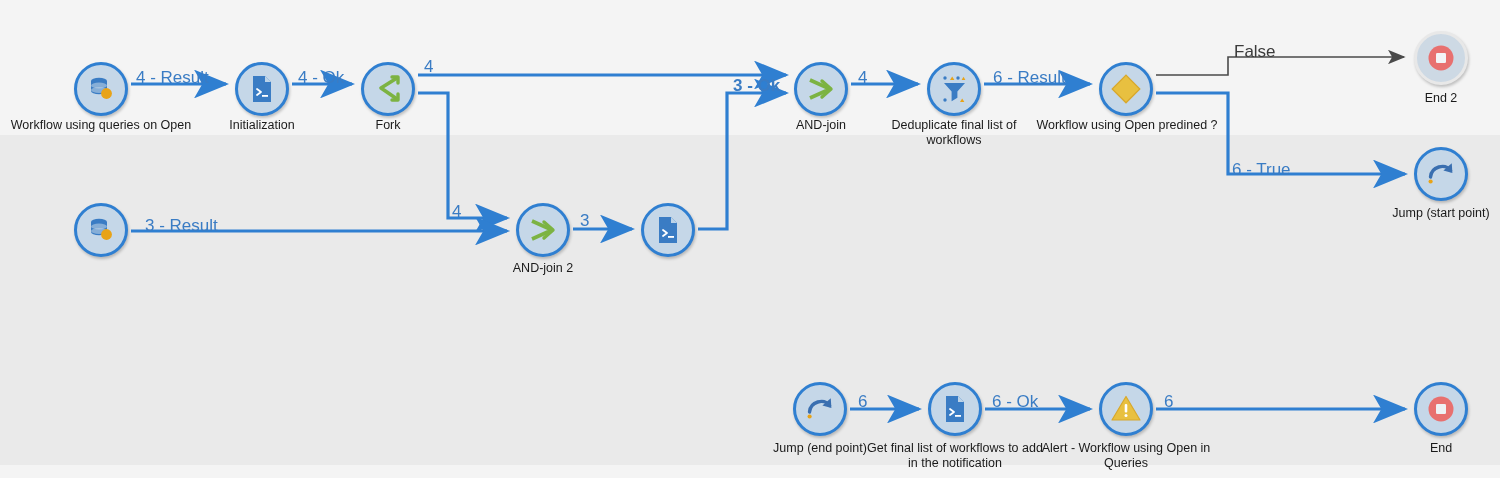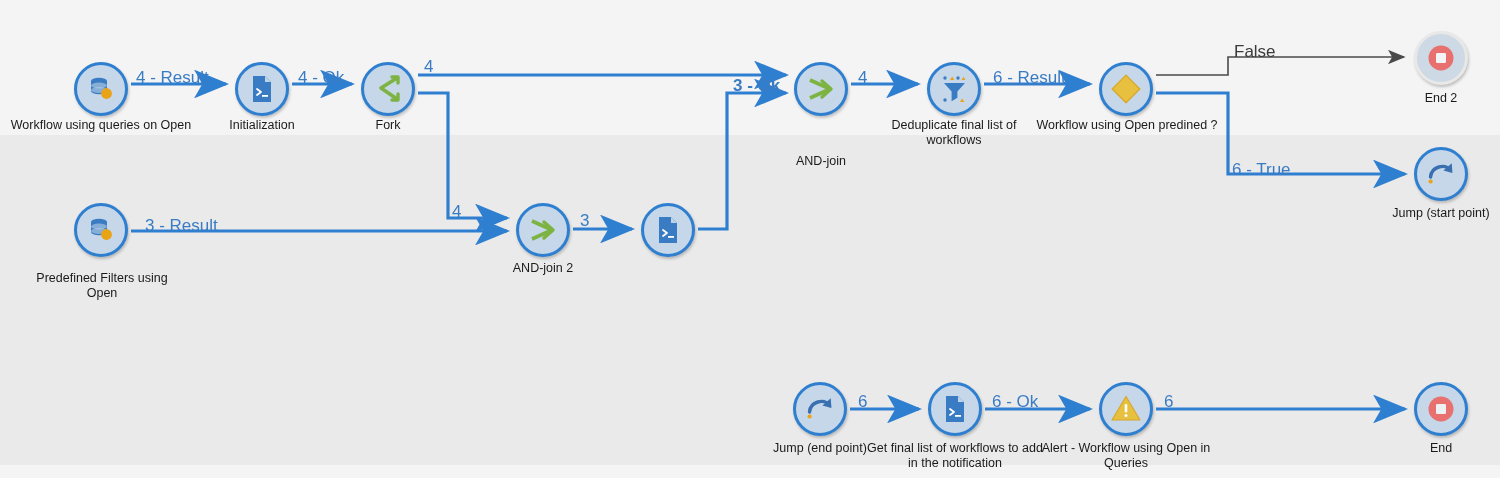--- a/index.html
+++ b/index.html
@@ -102,21 +102,21 @@
     </svg>
   </div>
   <div class="node-label" style="left:308px;top:118px;width:160px;">Fork</div>
 
   <div class="node" style="left:794px;top:62px;">
     <svg width="30" height="28" viewBox="0 0 30 28">
       <path d="M4 5 L24 14 L4 23" stroke="#7cb342" stroke-width="3.6" fill="none" stroke-linejoin="round"></path>
       <path d="M16 6 L25 14 L16 22" stroke="#7cb342" stroke-width="3.4" fill="none" stroke-linecap="round" stroke-linejoin="round"></path>
     </svg>
   </div>
-  <div class="node-label" style="left:741px;top:118px;width:160px;margin-top:36px;">AND-join</div>
+  <div class="node-label" style="left:741px;top:118px;width:160px;">AND-join</div>
 
   <div class="node" style="left:927px;top:62px;">
     <svg width="30" height="30" viewBox="0 0 30 30">
       <circle cx="6" cy="4" r="1.7" fill="#3a7cc4"></circle>
       <path d="M11 6 l2.2-3.6 L15.4 6 Z" fill="#e8a317"></path>
       <circle cx="19" cy="4" r="1.7" fill="#3a7cc4"></circle>
       <path d="M22.6 6 l1.9-3.2 L26.4 6 Z" fill="#e8a317"></path>
       <path d="M5 9 h21 l-7.6 8.4 v6.4 l-5.8 3.4 v-9.8 Z" fill="#3a7cc4"></path>
       <circle cx="6" cy="26" r="1.7" fill="#3a7cc4"></circle>
       <path d="M21 28 l2.2-3.6 L25.4 28 Z" fill="#e8a317"></path>
@@ -151,21 +151,20 @@
 
   <div class="node" style="left:74px;top:203px;">
     <svg width="30" height="30" viewBox="0 0 30 30">
       <ellipse cx="13" cy="7" rx="8" ry="3.2" fill="#3a7cc4"></ellipse>
       <path d="M5 7 v10 a8 3.2 0 0 0 16 0 V7" fill="#3a7cc4"></path>
       <ellipse cx="13" cy="11.5" rx="8" ry="3" fill="#c5d7e8" opacity="0.55"></ellipse>
       <ellipse cx="13" cy="16" rx="8" ry="3" fill="#c5d7e8" opacity="0.55"></ellipse>
       <circle cx="20.5" cy="19.5" r="5.4" fill="#e8a317"></circle>
     </svg>
   </div>
-  <div class="node-label" style="left:21px;top:271px;width:162px;">Predefined Filters using Open</div>
 
   <div class="node" style="left:516px;top:203px;">
     <svg width="30" height="28" viewBox="0 0 30 28">
       <path d="M4 5 L24 14 L4 23" stroke="#7cb342" stroke-width="3.6" fill="none" stroke-linejoin="round"></path>
       <path d="M16 6 L25 14 L16 22" stroke="#7cb342" stroke-width="3.4" fill="none" stroke-linecap="round" stroke-linejoin="round"></path>
     </svg>
   </div>
   <div class="node-label" style="left:463px;top:261px;width:160px;">AND-join 2</div>
 
   <div class="node" style="left:641px;top:203px;">

